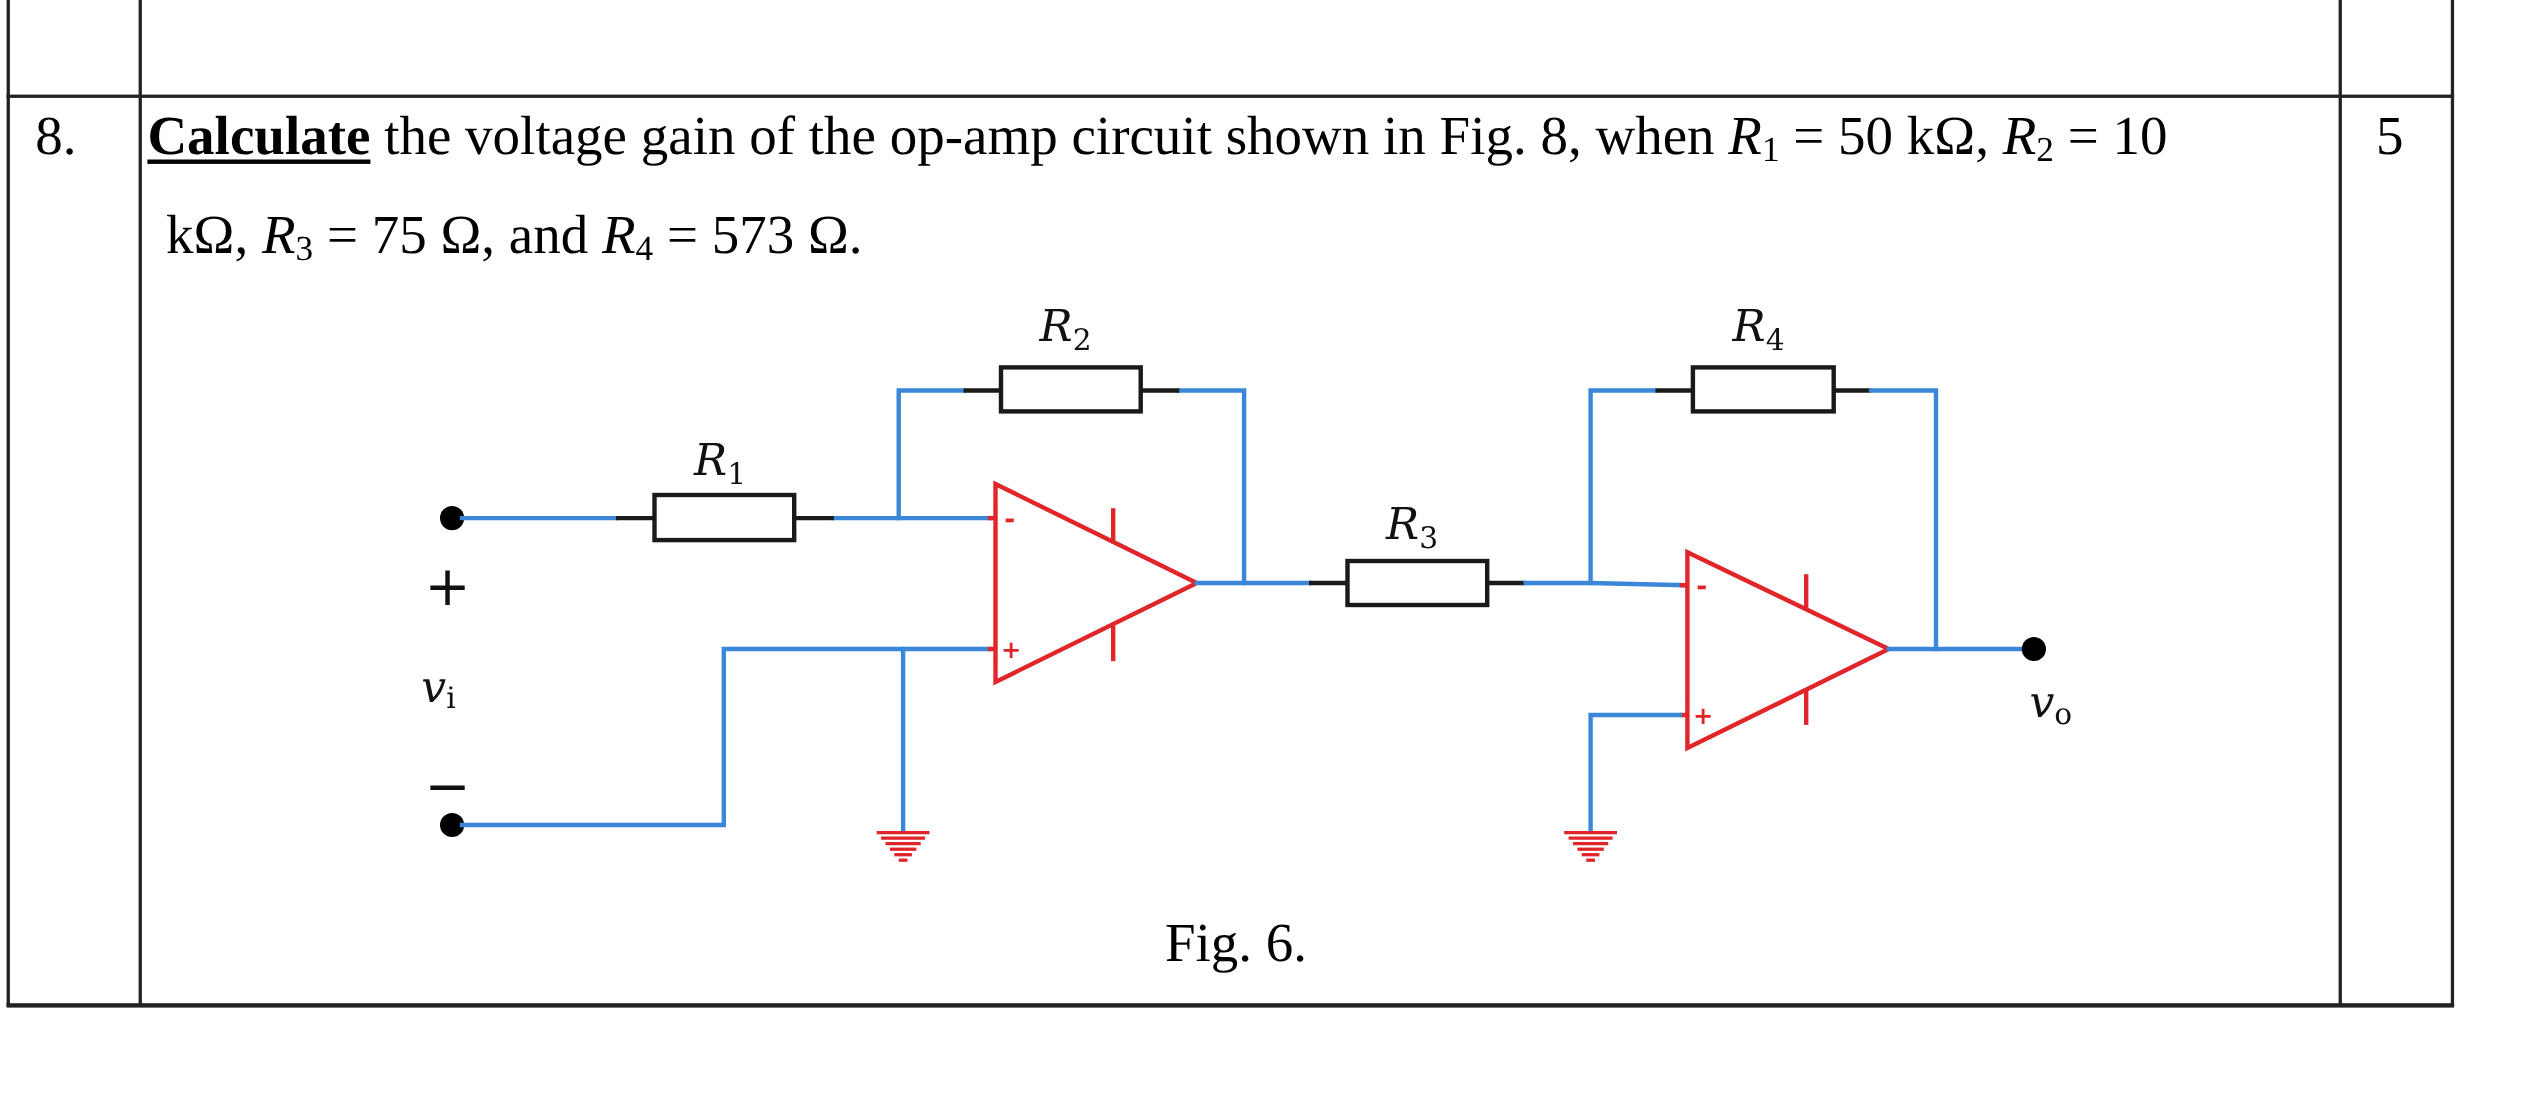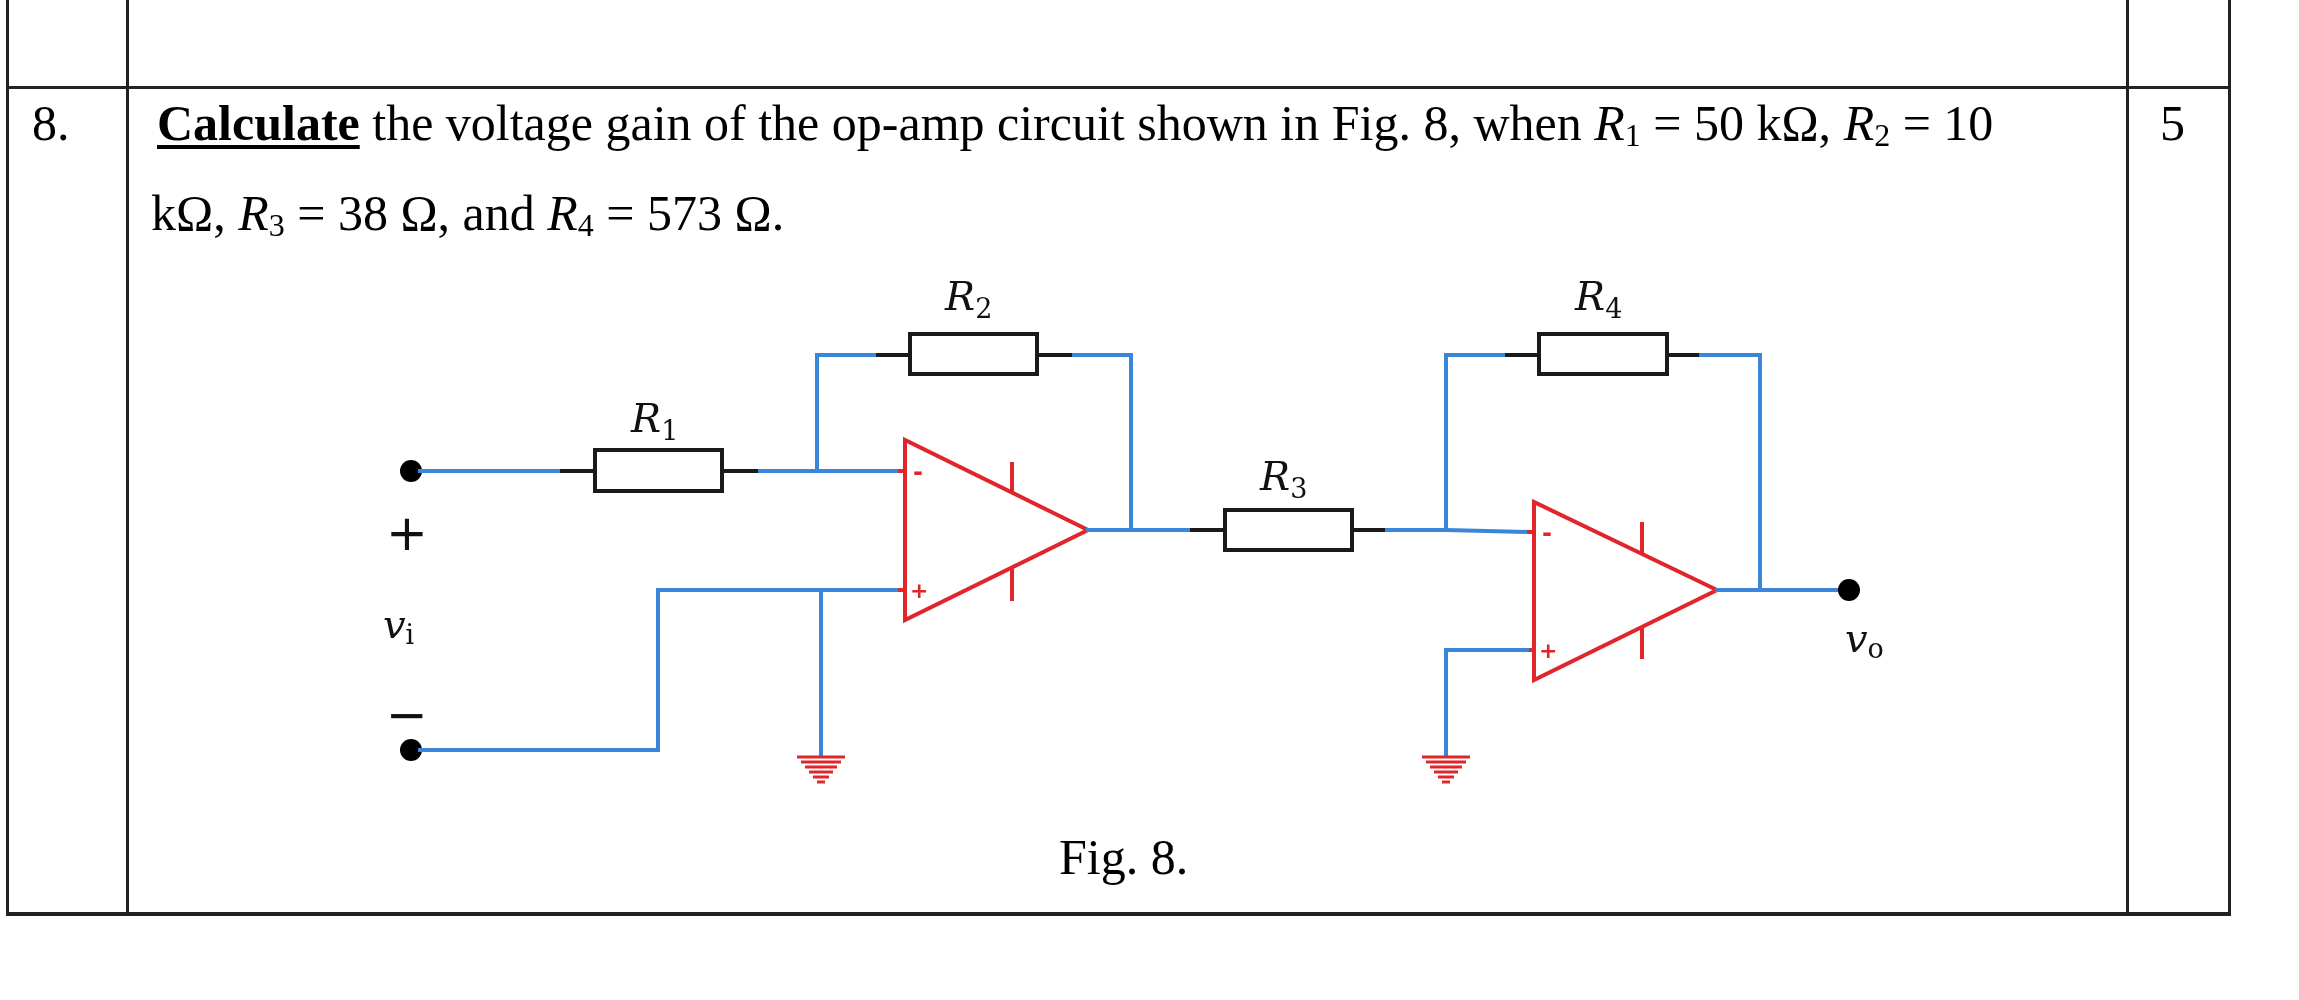--- a/index.html
+++ b/index.html
@@ -3,21 +3,21 @@
 <meta charset="utf-8">
 <style>
   html, body { margin: 0; padding: 0; background: #ffffff; }
   body { width: 2299px; height: 1000px; position: relative; overflow: hidden;
          font-family: "Liberation Serif", "DejaVu Serif", serif; color: #000; }
   .hline { position: absolute; background: #222; height: 3px; }
   .vline { position: absolute; background: #222; width: 3px; }
   .txt { position: absolute; font-size: 50px; line-height: 1; white-space: nowrap; }
   .qnum { left: 32px; top: 98px; }
   .marks { left: 2160px; top: 98px; }
-  .line1 { left: 157px; top: 98px; }
+  .line1 { left: 134px; top: 98px; }
   .line2 { left: 151px; top: 188px; }
   .bold-u { font-weight: bold; text-decoration: underline; text-decoration-thickness: 4px; text-underline-offset: 5px; }
   .it { font-style: italic; }
   sub.s { font-size: 32px; vertical-align: -6px; line-height: 0; }
   .caption { left: 1059px; top: 832px; }
   svg.circuit { position: absolute; left: 0; top: 0; }
   .wire { stroke: #3a87d9; stroke-width: 4; fill: none; stroke-linecap: square; }
   .lead { stroke: #1a1a1a; stroke-width: 4; fill: none; }
   .res { stroke: #1a1a1a; stroke-width: 4; fill: #fff; }
   .opamp { stroke: #e0262a; stroke-width: 4; fill: none; stroke-linejoin: miter; }
@@ -34,21 +34,21 @@
 <div class="vline" style="left:2126px; top:0; height:915px;"></div>
 <div class="vline" style="left:2228px; top:0; height:915px;"></div>
 <div class="hline" style="left:6px; top:86px; width:2225px;"></div>
 <div class="hline" style="left:6px; top:912px; width:2225px; height:4px;"></div>
 
 <div class="txt qnum">8.</div>
 <div class="txt marks">5</div>
 
 <div class="txt line1"><span class="bold-u">Calculate</span><span> the voltage gain of the op-amp circuit shown in Fig. 8, when </span><span class="it">R</span><sub class="s">1</sub><span> = 50 kΩ, </span><span class="it">R</span><sub class="s">2</sub><span> = 10</span></div>
 
-<div class="txt line2"><span>kΩ, </span><span class="it">R</span><sub class="s">3</sub><span> = 38 Ω, and </span><span class="it">R</span><sub class="s">4</sub><span> = 573 Ω.</span></div>
+<div class="txt line2"><span>kΩ, </span><span class="it">R</span><sub class="s">3</sub><span> = 75 Ω, and </span><span class="it">R</span><sub class="s">4</sub><span> = 573 Ω.</span></div>
 
 <svg class="circuit" width="2299" height="1000" viewBox="0 0 2299 1000">
 
   <circle cx="411" cy="471" r="11" fill="#000"></circle>
   <circle cx="411" cy="750" r="11" fill="#000"></circle>
 
   <polyline class="wire" points="420,471 560,471"></polyline>
   <polyline class="wire" points="758,471 900,471"></polyline>
   <polyline class="wire" points="817,471 817,355 876,355"></polyline>
   <polyline class="wire" points="1072,355 1131,355 1131,530"></polyline>
@@ -116,13 +116,13 @@
   <text class="lbl" x="631" y="432"><tspan>R</tspan><tspan class="lbl-sub" dy="8">1</tspan></text>
   <text class="lbl" x="945" y="310"><tspan>R</tspan><tspan class="lbl-sub" dy="8">2</tspan></text>
   <text class="lbl" x="1260" y="490"><tspan>R</tspan><tspan class="lbl-sub" dy="8">3</tspan></text>
   <text class="lbl" x="1575" y="310"><tspan>R</tspan><tspan class="lbl-sub" dy="8">4</tspan></text>
   <text class="lbl" x="383" y="638"><tspan>v</tspan><tspan class="lbl-sub" dy="6">i</tspan></text>
   <text class="lbl" x="1845" y="652"><tspan>v</tspan><tspan class="lbl-sub" dy="6">o</tspan></text>
   <text class="pm" x="386" y="550">+</text>
   <text class="pm" x="386" y="732">−</text>
 </svg>
 
-<div class="txt caption">Fig. 8.</div>
+<div class="txt caption">Fig. 6.</div>
 
 </body></html>

